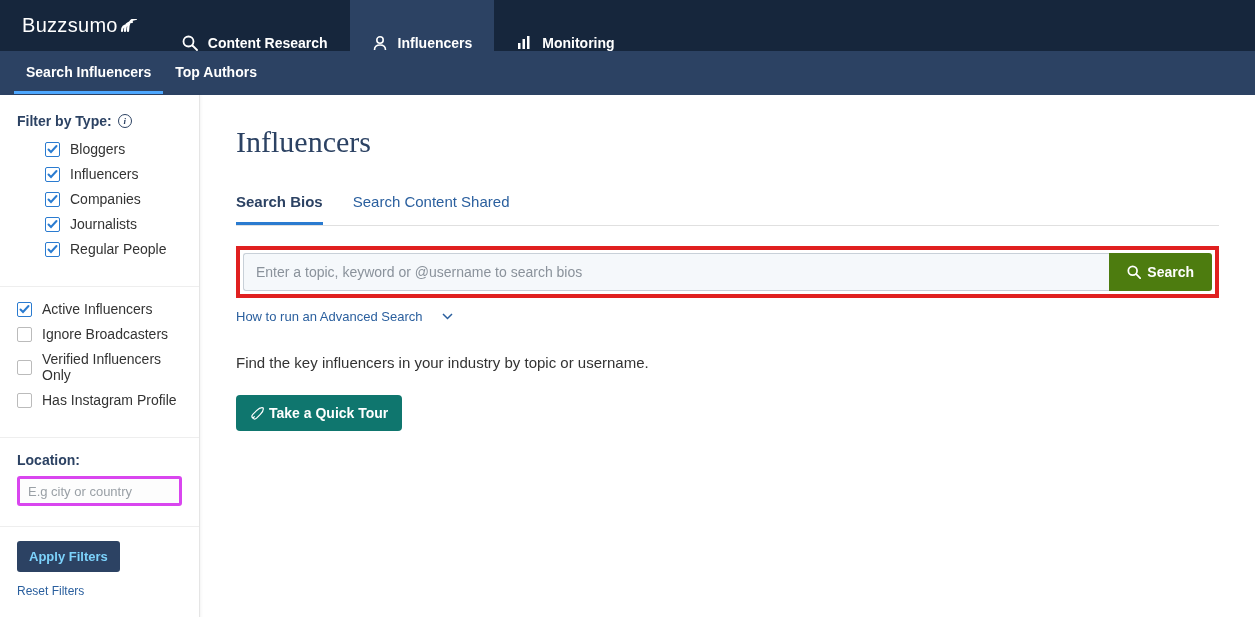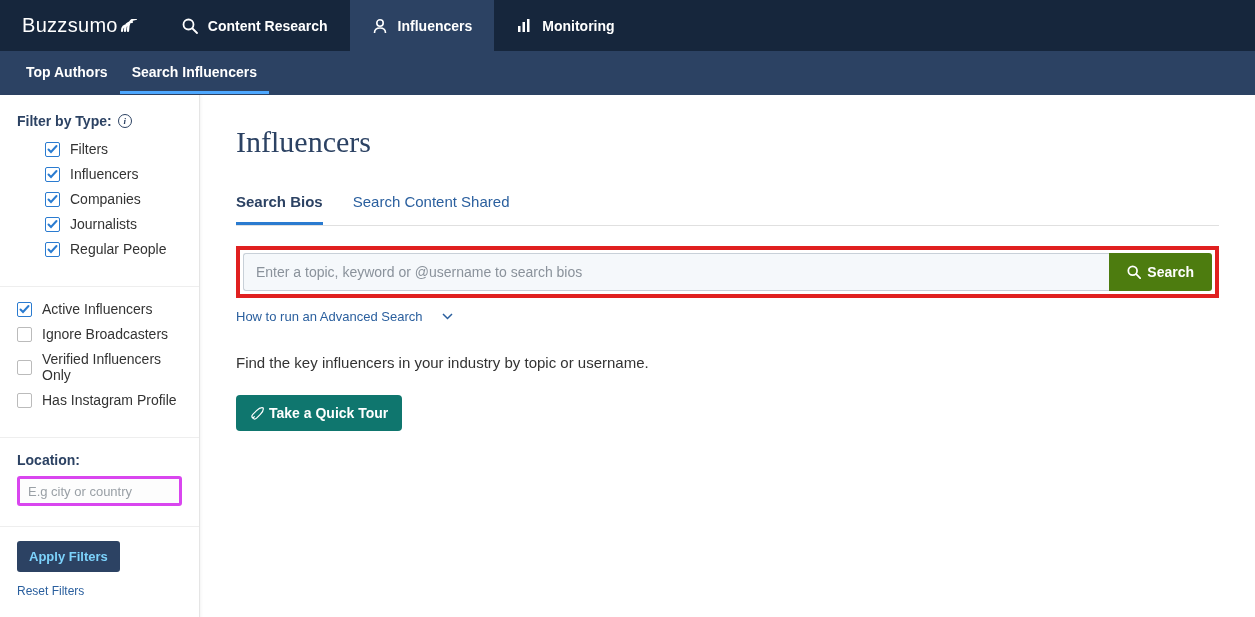--- a/index.html
+++ b/index.html
@@ -1,20 +1,20 @@
 <!DOCTYPE html>
 <html><head>
 <meta charset="utf-8">
 <style>
   * { box-sizing: border-box; margin: 0; padding: 0; }
   body { font-family: -apple-system, BlinkMacSystemFont, "Segoe UI", Helvetica, Arial, sans-serif; font-size: 14px; color: #333; background: #fff; width: 1255px; }
   .topnav { background:#16263c; height:51px; display:flex; align-items:center; }
   .logo { color:#fff; font-weight:400; font-size:20px; padding:0 22px 0 22px; letter-spacing:0.3px; display:flex; align-items:center; height:51px; }
   .logo svg { margin-left:2px; }
-  .nav-item { display:flex; align-items:center; gap:10px; color:#fff; padding:0 22px; height:51px; font-weight:600; font-size:14px; cursor:pointer; }
+  .nav-item { display:flex; align-items:flex-end; gap:10px; color:#fff; padding:0 22px; height:51px; font-weight:600; font-size:14px; cursor:pointer; }
   .nav-item.active { background:#2c4263; }
   .subnav { background:#2c4263; height:44px; display:flex; align-items:center; padding-left:14px; }
   .subnav-item { color:#fff; font-size:14px; padding:12px 12px 11px; cursor:pointer; border-bottom:3px solid transparent; font-weight:600; }
   .subnav-item.active { border-bottom-color:#4ea8ff; }
   .body { display:flex; }
   .sidebar { width:200px; border-right:1px solid #e5e5e5; padding:18px 0 18px 0; box-shadow: 1px 0 3px rgba(0,0,0,0.05); min-height:522px; }
   .side-section { padding:0 17px 14px; }
   .side-title { font-weight:700; color:#2c4263; font-size:14px; margin-bottom:12px; display:flex; align-items:center; gap:6px; }
   .info-icon { width:14px; height:14px; border:1.3px solid #2c4263; border-radius:50%; display:inline-flex; align-items:center; justify-content:center; font-size:9px; font-weight:700; color:#2c4263; font-style:italic; font-family:serif; }
   .chk-row { display:flex; align-items:center; gap:10px; margin-bottom:9px; padding-left:28px; font-size:14px; color:#333; cursor:pointer; }
@@ -71,39 +71,39 @@
     <svg width="16" height="16" viewBox="0 0 16 16">
         <rect x="2" y="8" width="2.5" height="6" fill="#fff"></rect>
         <rect x="6.5" y="4" width="2.5" height="10" fill="#fff"></rect>
         <rect x="11" y="1" width="2.5" height="13" fill="#fff"></rect>
       </svg>
     <span>Monitoring</span>
   </div>
 </div>
 
 <div class="subnav">
+  <div class="subnav-item active">Search Influencers</div>
   <div class="subnav-item">Top Authors</div>
-  <div class="subnav-item active">Search Influencers</div>
 </div>
 
 <div class="body">
 
   <div class="sidebar">
     <div class="side-section">
       <div class="side-title">
         <span>Filter by Type:</span>
         <span class="info-icon">i</span>
       </div>
       <div class="chk-row">
         <span class="chk">
             <svg width="11" height="11" viewBox="0 0 11 11">
               <path d="M1.5 5.5 L4 8 L9.5 2" stroke="#2a7bd0" stroke-width="2" fill="none" stroke-linecap="round"></path>
             </svg>
           </span>
-        <span>Filters</span>
+        <span>Bloggers</span>
       </div>
       <div class="chk-row">
         <span class="chk">
             <svg width="11" height="11" viewBox="0 0 11 11">
               <path d="M1.5 5.5 L4 8 L9.5 2" stroke="#2a7bd0" stroke-width="2" fill="none" stroke-linecap="round"></path>
             </svg>
           </span>
         <span>Influencers</span>
       </div>
       <div class="chk-row">

